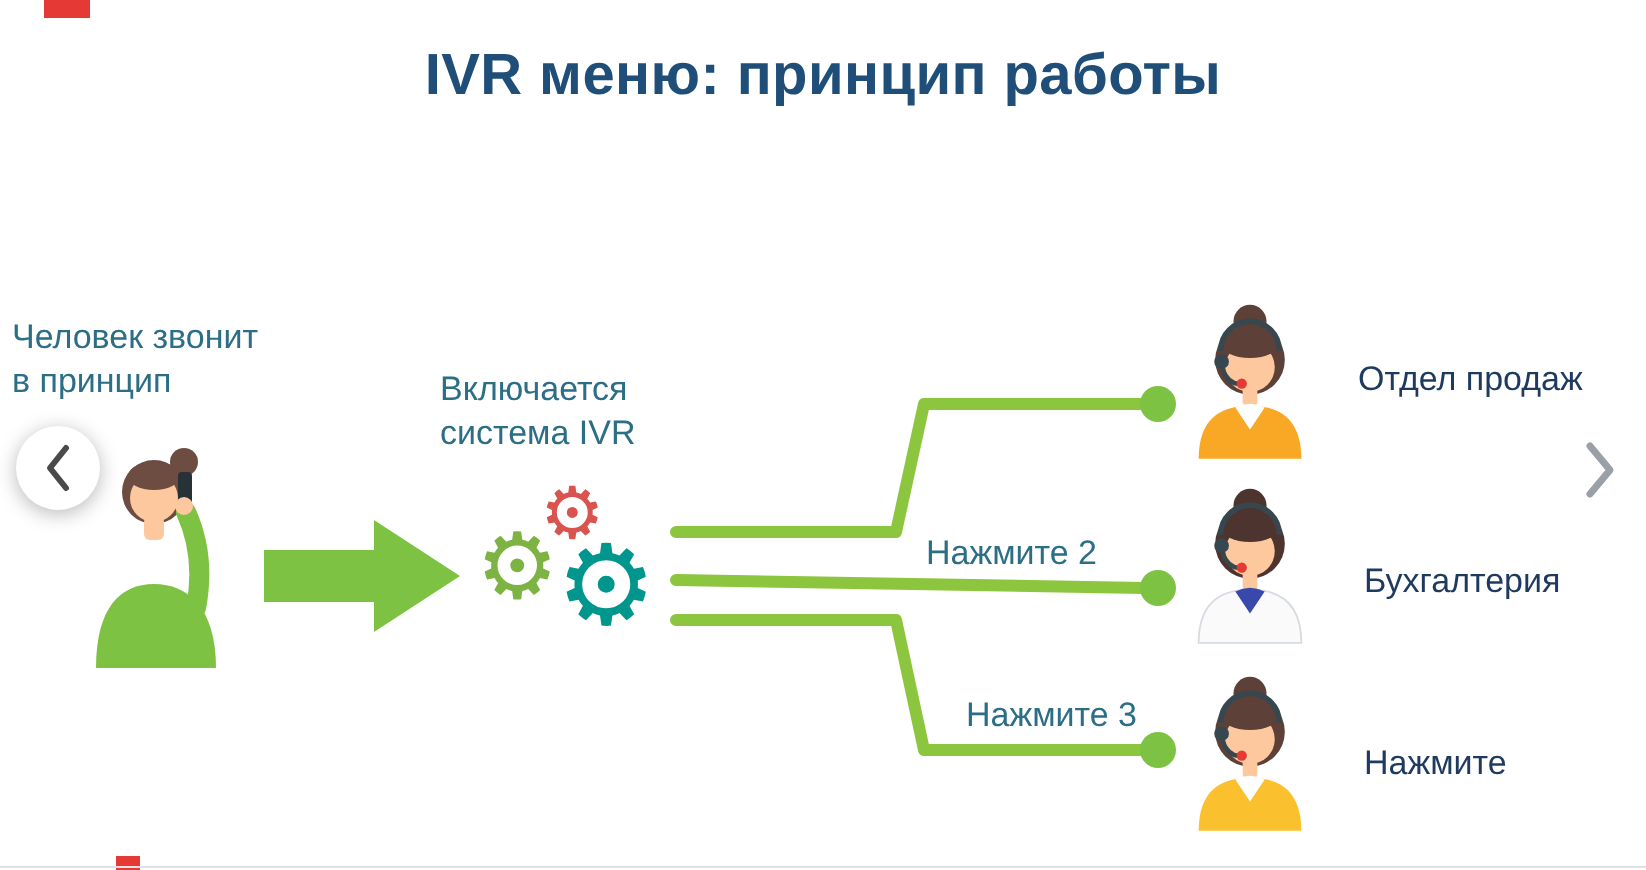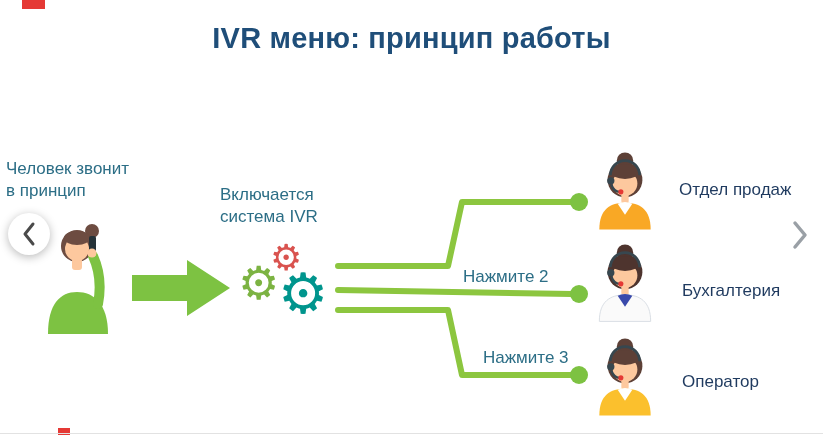--- a/index.html
+++ b/index.html
@@ -154,21 +154,21 @@
     <path d="M20,27 A16,16 0 0 1 52,27" stroke="#37474F" stroke-width="3" fill="none"></path>
     <circle cx="20.5" cy="33" r="4" fill="#37474F"></circle>
     <path d="M21,37 Q24,45 30,45" stroke="#37474F" stroke-width="2.5" fill="none"></path>
     <circle cx="31.5" cy="45" r="2.8" fill="#E53935"></circle>
     <path d="M8,86 C8,64 20,57 36,57 C52,57 64,64 64,86 Z" fill="#FBC02D"></path>
     <path d="M28,58 L36,70 L44,58 Q36,54 28,58 Z" fill="#FFFFFF"></path>
   </svg>
 
   <div id="dept-1" class="dept">Отдел продаж</div>
   <div id="dept-2" class="dept">Бухгалтерия</div>
-  <div id="dept-3" class="dept">Оператор</div>
+  <div id="dept-3" class="dept">Нажмите</div>
 
   <div id="nav-prev">
     <svg width="18" height="28" viewBox="0 0 18 28">
       <polyline points="13,4 5,14 13,24" fill="none" stroke="#4a4a4a" stroke-width="3" stroke-linecap="round" stroke-linejoin="round"></polyline>
     </svg>
   </div>
   <div id="nav-next">
     <svg width="20" height="34" viewBox="0 0 20 34">
       <polyline points="5,5 15,17 5,29" fill="none" stroke="#9aa0a6" stroke-width="3.5" stroke-linecap="round" stroke-linejoin="round"></polyline>
     </svg>

